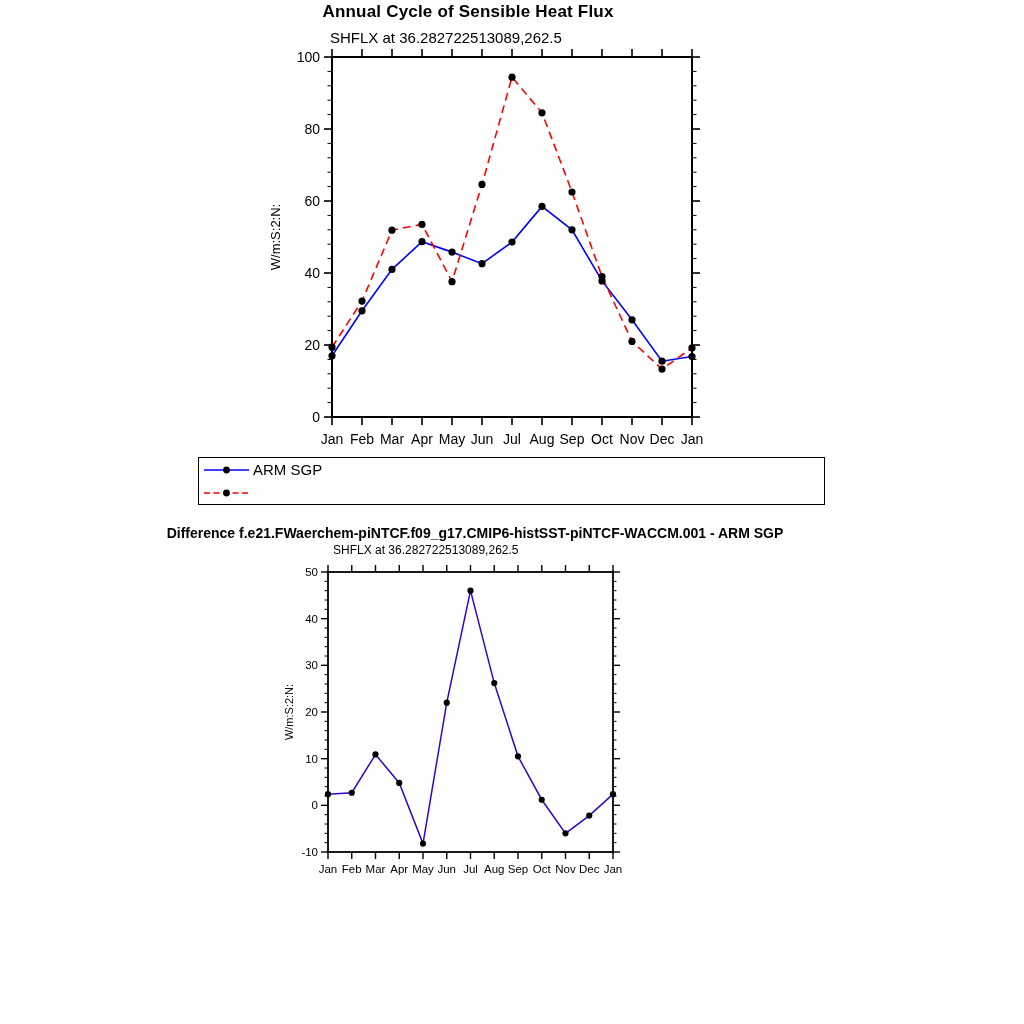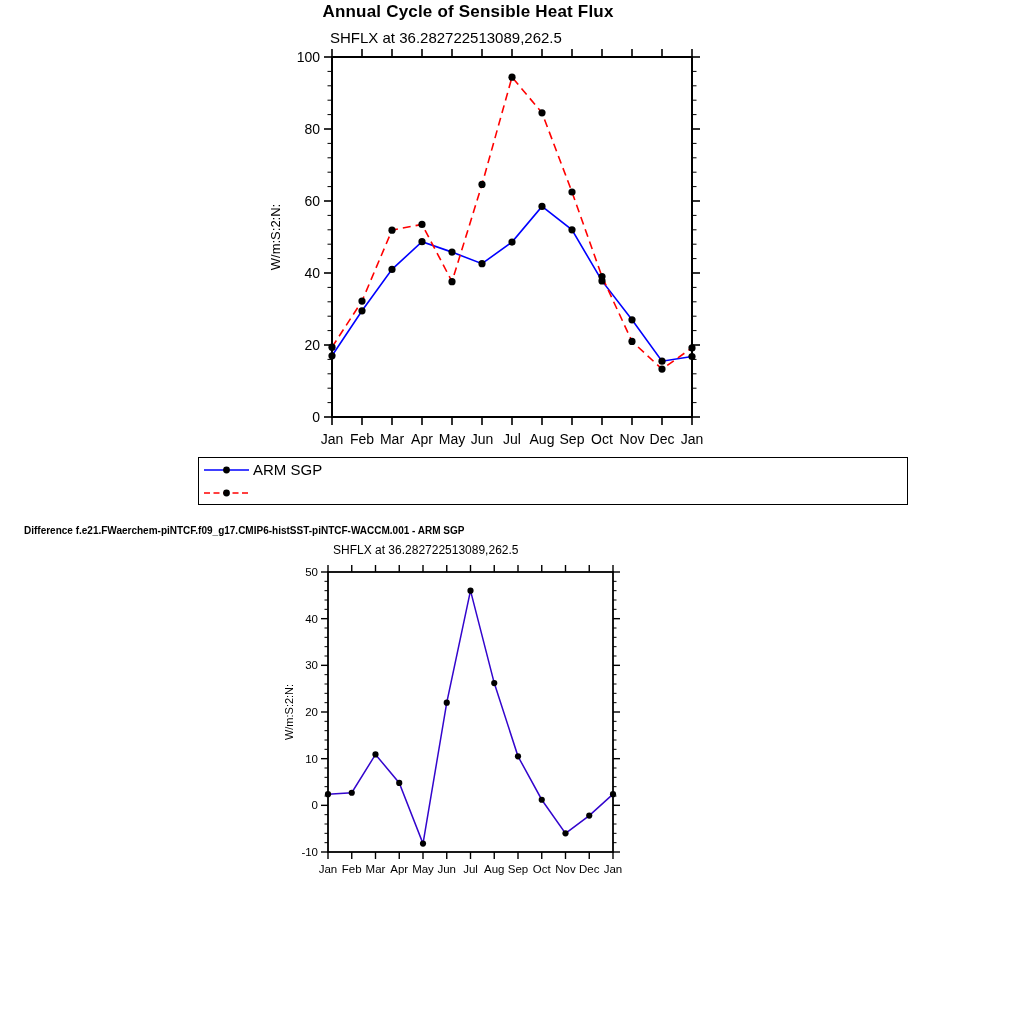--- a/index.html
+++ b/index.html
@@ -17,37 +17,38 @@
     text-align: center;
     font-size: 17px; font-weight: bold;
     letter-spacing: 0.2px;
   }
   .chart-subtitle-top {
     left: 330px; top: 29px;
     font-size: 15px;
   }
   .legend-box {
     left: 198px; top: 457px;
-    width: 710px; height: 48px;
+    width: 627px; height: 48px;
     border: 1px solid #000;
     box-sizing: border-box;
     display: flex; flex-direction: column;
     justify-content: space-around;
     padding-left: 4px;
   }
   .legend-row {
     display: flex; align-items: center;
     gap: 3px; height: 22px;
     font-size: 15px;
     white-space: nowrap;
   }
   .legend-marker { flex: 0 0 auto; }
   .chart-title-diff {
     left: 0; top: 525px; width: 950px;
-    font-size: 10px; font-weight: bold; padding-left: 24px;
+    text-align: center;
+    font-size: 14px; font-weight: bold;
   }
   .chart-subtitle-diff {
     left: 333px; top: 543px;
     font-size: 12px;
   }
   svg text { font-family: "Liberation Sans", sans-serif; fill: #000; }
 </style>
 </head>
 <body>
 

